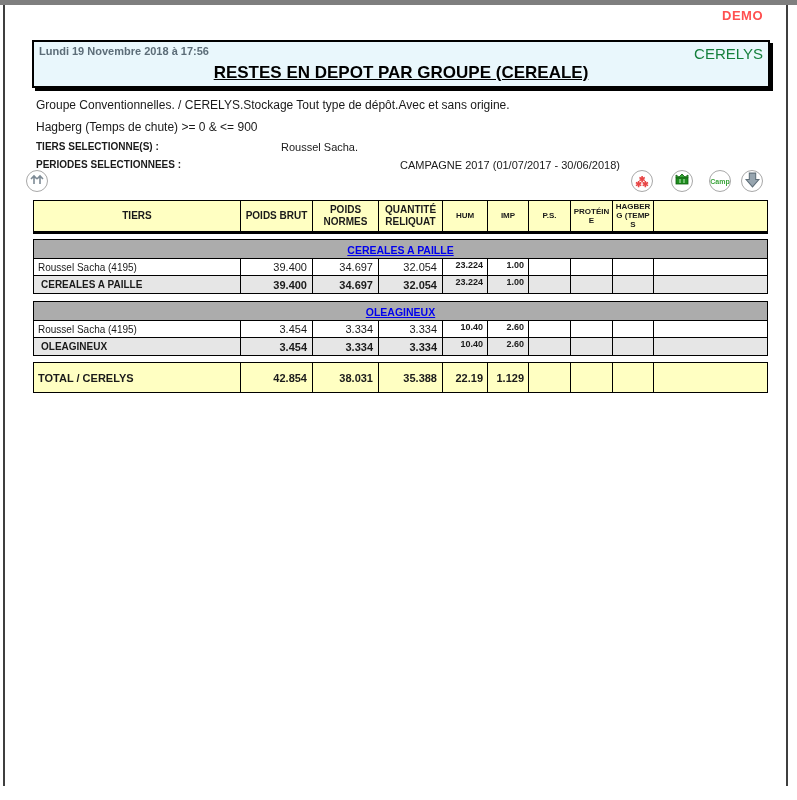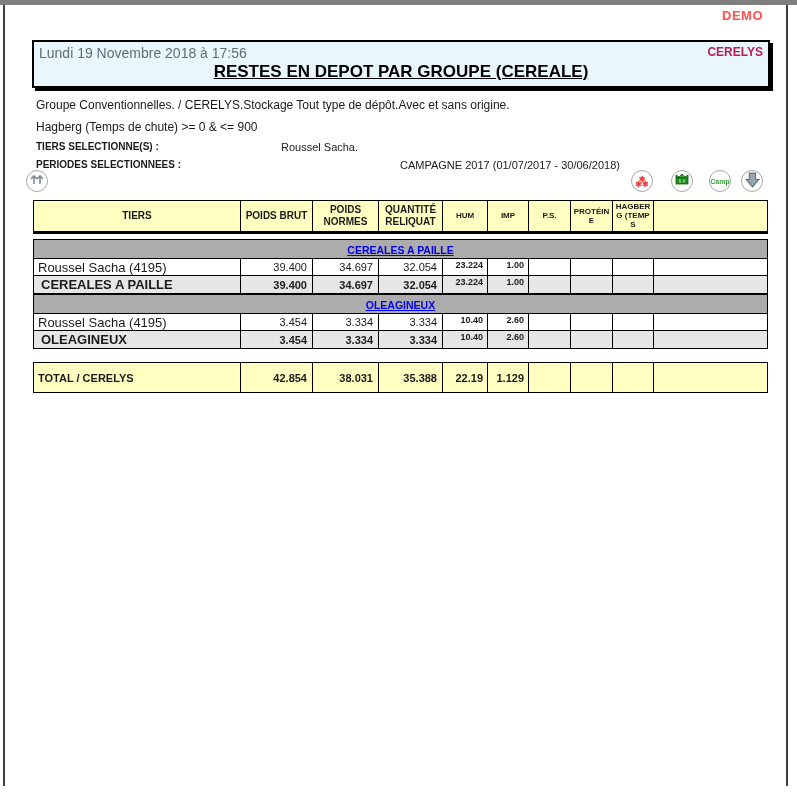--- a/index.html
+++ b/index.html
@@ -10,22 +10,22 @@
   .top-strip { position:absolute; left:0; top:0; width:797px; height:5px; background:#7f7f7f; }
   .page-frame { position:absolute; left:3px; top:5px; width:785px; height:781px;
                 background:#ffffff; border-left:2px solid #3f3f3f; border-right:2px solid #3f3f3f; }
 
   .demo { position:absolute; left:722px; top:8px; font-size:13px; font-weight:bold; color:#ff5050; letter-spacing:0.5px; }
 
   .header-box { position:absolute; left:32px; top:40px; width:738px; height:48px;
                 background:#e9f7fc; border:2px solid #000; box-shadow:3px 3px 0 #000;
                 padding:3px 5px; }
   .hb-row { display:flex; justify-content:space-between; align-items:flex-start; }
-  .hb-date { font-size:14px; font-weight:normal; color:#5c6d78; }
-  .hb-company { font-size:12px; font-weight:bold; color:#be185d; }
+  .hb-date { font-size:11px; font-weight:bold; color:#5c6d78; }
+  .hb-company { font-size:15px; font-weight:normal; color:#15803d; }
   .hb-title { text-align:center; font-size:17px; font-weight:bold; text-decoration:underline; color:#000; margin-top:1px; }
 
   .fline { position:absolute; font-size:12px; color:#1a1a1a; white-space:nowrap; }
   .flabel { position:absolute; font-size:10px; font-weight:bold; color:#1a1a1a; white-space:nowrap; }
   .fvalue { position:absolute; font-size:11px; color:#1a1a1a; white-space:nowrap; }
 
   .icirc { position:absolute; width:22px; height:22px; border:1px solid #a8a8a8; border-radius:50%;
            display:flex; align-items:center; justify-content:center; background:#fff; cursor:pointer; }
   .ast { display:flex; flex-direction:column; align-items:center; color:#e84545; font-weight:bold;
          font-size:8px; line-height:5px; margin-top:1px; }
@@ -42,21 +42,21 @@
                    font-weight:bold; font-size:10px; line-height:1.15; color:#1a1a1a; padding:1px; }
   .header-tbl th.sm { font-size:8px; }
   .header-tbl th.brk { word-break:break-all; }
 
   .band-row td { background:#acacac; height:15px; text-align:center; vertical-align:middle; }
   .band-link { color:#0000ee; font-weight:bold; font-size:10.5px; text-decoration:underline; cursor:pointer; }
 
   .data-row td { background:#ffffff; height:17px; font-size:11px; vertical-align:middle; }
   .sub-row td  { background:#e6e6e6; height:18px; font-size:11px; font-weight:bold; vertical-align:middle; }
 
-  td.c-t { padding-left:4px; font-size:13px; text-align:left; }
+  td.c-t { padding-left:4px; font-size:10px; text-align:left; }
   .sub-row td.c-t { padding-left:7px; }
   td.c-n { text-align:right; padding-right:5px; }
   td.c-s { text-align:right; padding-right:4px; font-size:9px; font-weight:bold; vertical-align:top; padding-top:1px; }
 
   .grand-tbl td { background:#ffffc2; height:30px; font-weight:bold; font-size:11px; vertical-align:middle; }
 </style>
 </head>
 <body>
 
 <div id="screen">
@@ -187,21 +187,21 @@
       <td class="c-s">23.224</td>
       <td class="c-s">1.00</td>
       <td></td>
       <td></td>
       <td></td>
       <td></td>
     </tr>
   </tbody>
     </table>
 
-  <table class="tbl" style="top:294px;">
+  <table class="tbl" style="top:301px;">
     <colgroup>
         <col class="c0">
         <col class="c1">
         <col class="c2">
         <col class="c3">
         <col class="c4">
         <col class="c5">
         <col class="c6">
         <col class="c7">
         <col class="c8">

